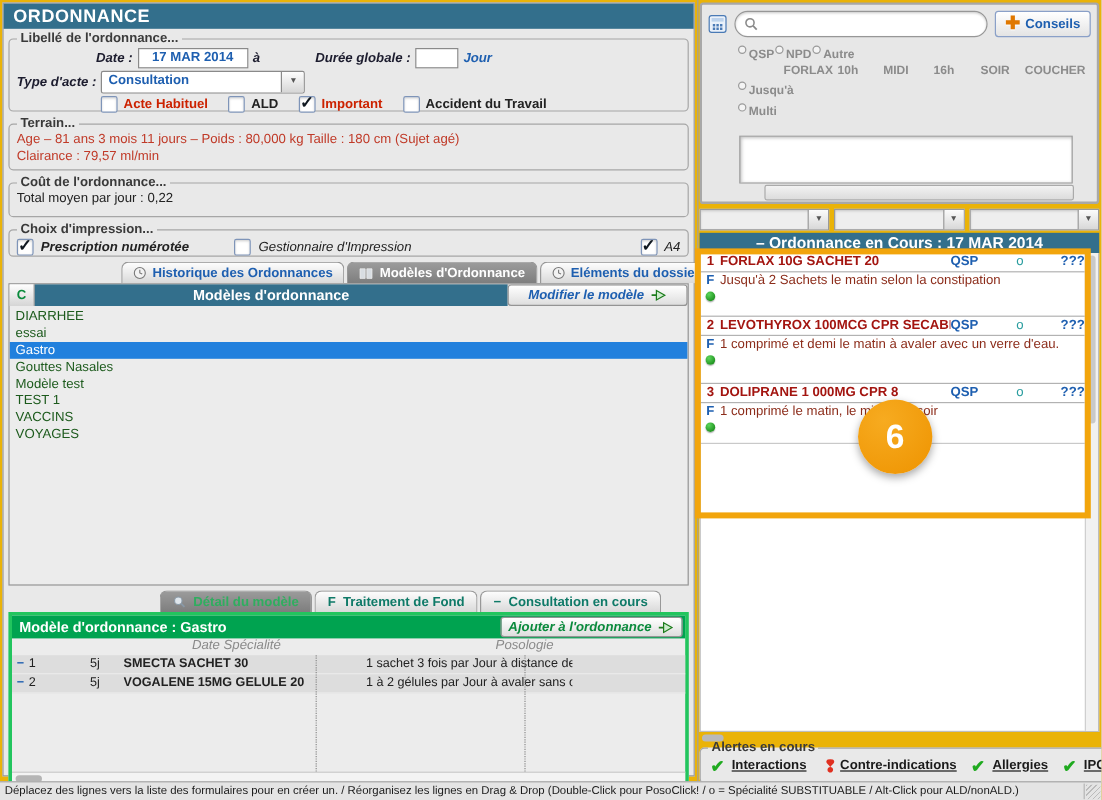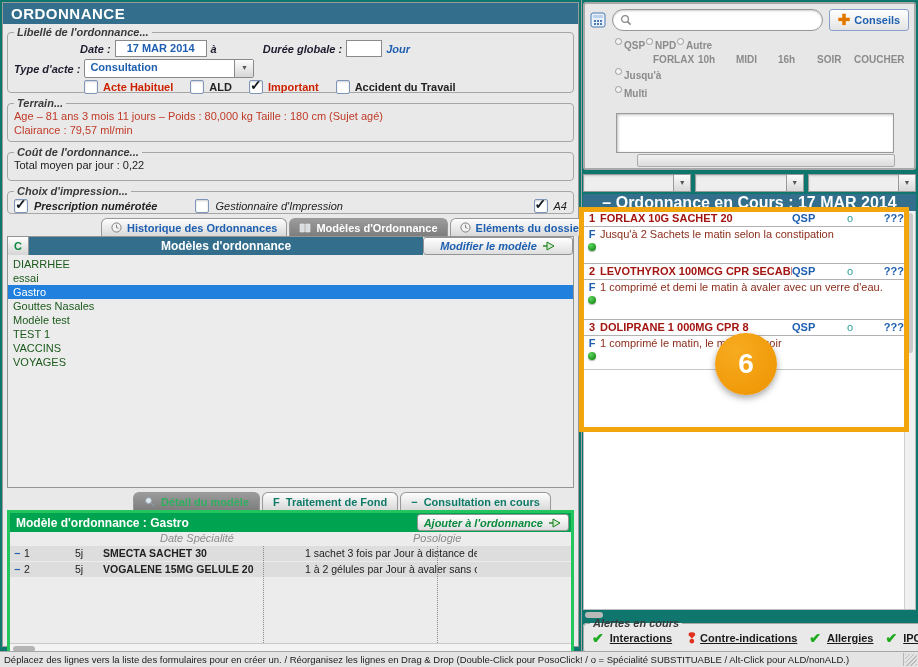--- a/index.html
+++ b/index.html
@@ -1,20 +1,20 @@
 <!DOCTYPE html>
 <html><head>
 <meta charset="utf-8">
 <style>
   html,body{margin:0;padding:0;background:#d8d8d8;}
-  #app{position:relative;width:918px;height:667px;background:#0f766e;font-family:"Liberation Sans",sans-serif;font-size:11px;color:#222;overflow:hidden;}
+  #app{position:relative;width:918px;height:667px;background:#eab308;font-family:"Liberation Sans",sans-serif;font-size:11px;color:#222;overflow:hidden;}
 
   
   .fs{border:1px solid #a6a6a6;border-radius:4px;margin:2px 4px 4px 4px;padding:0 6px 3px 6px;}
-  .fs legend{font-style:italic;font-weight:bold;font-size:11px;color:#3a3a3a;padding:0 3px;}
+  .fs legend{font-weight:bold;font-size:11px;color:#3a3a3a;padding:0 3px;}
   .frow{display:flex;align-items:center;gap:4px;margin:2px 0;}
   .lab{font-weight:bold;font-style:italic;color:#1c1c2e;white-space:nowrap;}
   .cbx{width:12px;height:12px;border:1px solid #7e94b8;border-radius:2px;background:#fff;display:inline-block;position:relative;box-shadow:inset 0 1px 2px rgba(0,0,0,.18);flex:none;}
   .cbx.on::after{content:"✓";position:absolute;left:0;top:-4px;font-size:14px;font-weight:bold;color:#101820;}
   .cklab{font-weight:bold;white-space:nowrap;}
   .redtxt{color:#cc2200;}
   .btnish{background:linear-gradient(#ffffff,#dedede);border:1px solid #949494;border-radius:3px;}
 
   
   .left{position:absolute;left:2px;top:2px;width:577px;height:645px;background:#e9e9e9;border:1px solid #9a9a9a;box-sizing:border-box;}
@@ -72,21 +72,21 @@
   .plus{color:#e07800;font-weight:bold;font-size:15px;line-height:10px;text-shadow:0 1px 0 #fff;}
   .gray-ctl{position:absolute;color:#8b8b8b;font-size:10px;font-weight:bold;white-space:nowrap;}
   .rdot{display:inline-block;width:5px;height:5px;border:1px solid #9a9a9a;border-radius:50%;background:#f4f4f4;vertical-align:top;margin:-2px 2px 0 0;}
   .timelab{color:#8b8b8b;font-size:10px;font-weight:bold;position:absolute;}
   .memo{position:absolute;left:31px;top:109px;width:276px;height:38px;background:#fff;border:1px solid #9a9a9a;box-shadow:inset 1px 1px 3px rgba(0,0,0,.25);}
   .membar{position:absolute;left:52px;top:150px;width:256px;height:11px;background:linear-gradient(#f2f2f2,#dcdcdc);border:1px solid #aaa;border-radius:2px;}
   .ddrow{display:flex;gap:4px;margin-top:4px;height:18px;}
   .dd{flex:1;display:flex;border:1px solid #9a9a9a;background:#eee;box-shadow:inset 0 1px 2px rgba(0,0,0,.15);}
   .dd .sp{flex:1;}
   .dd .ab{width:16px;background:linear-gradient(#fbfbfb,#d8d8d8);border-left:1px solid #9a9a9a;text-align:center;font-size:7px;color:#555;line-height:16px;}
-  .curhead{height:17px;background:#336f8c;color:#fff;font-weight:bold;text-align:center;line-height:17px;font-size:16px;margin-top:2px;}
+  .curhead{height:17px;background:#336f8c;color:#fff;font-weight:bold;text-align:center;line-height:17px;font-size:13px;margin-top:2px;}
   .rxlist{position:relative;background:#fff;height:399px;border:1px solid #bdbdbd;border-top:none;box-sizing:border-box;}
   .vscroll{position:absolute;right:0;top:0;width:10px;height:100%;background:#f1f1f1;border-left:1px solid #cfcfcf;}
   .vthumb{width:6px;height:140px;background:#c9c9c9;border-radius:3px;margin:2px auto 0 auto;}
   .rx{height:52px;padding-right:11px;}
   .rx + .rx{border-top:1px solid #b2b2b2;}
   .rx-l1{display:flex;height:15px;line-height:15px;border-bottom:1px solid #b2b2b2;align-items:center;}
   .rx-l1 .num{width:16px;text-align:center;color:#a31510;font-weight:bold;flex:none;}
   .rx-l1 .nm{flex:1;color:#a31510;font-weight:bold;white-space:nowrap;overflow:hidden;}
   .rx-l1 .qsp{width:38px;color:#1e5fb0;font-weight:bold;flex:none;}
   .rx-l1 .sub{width:40px;color:#2a9d9f;flex:none;text-align:center;}

